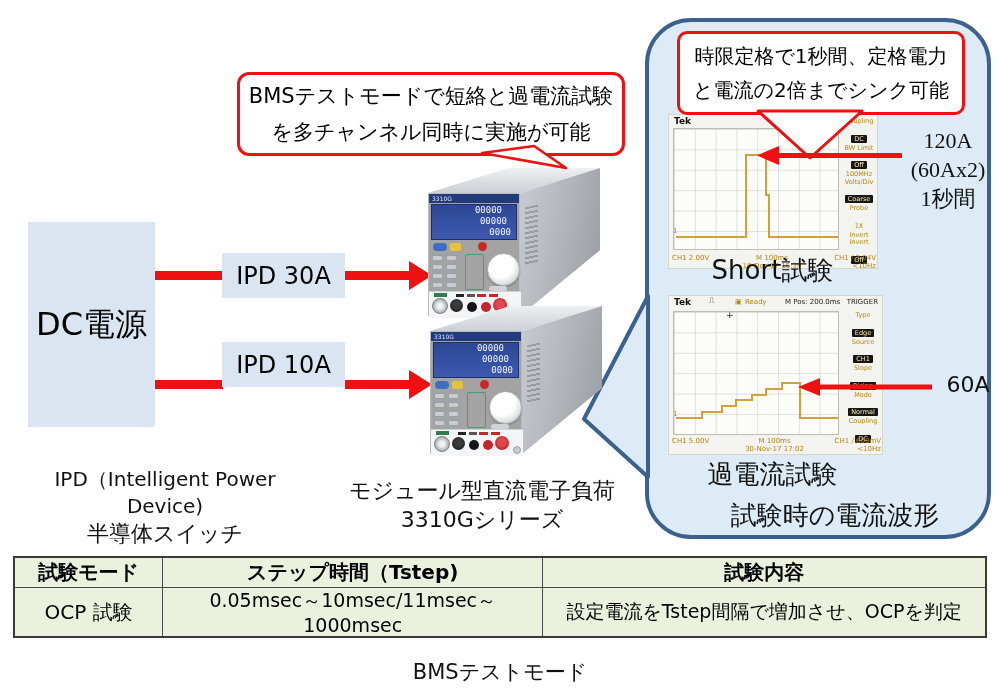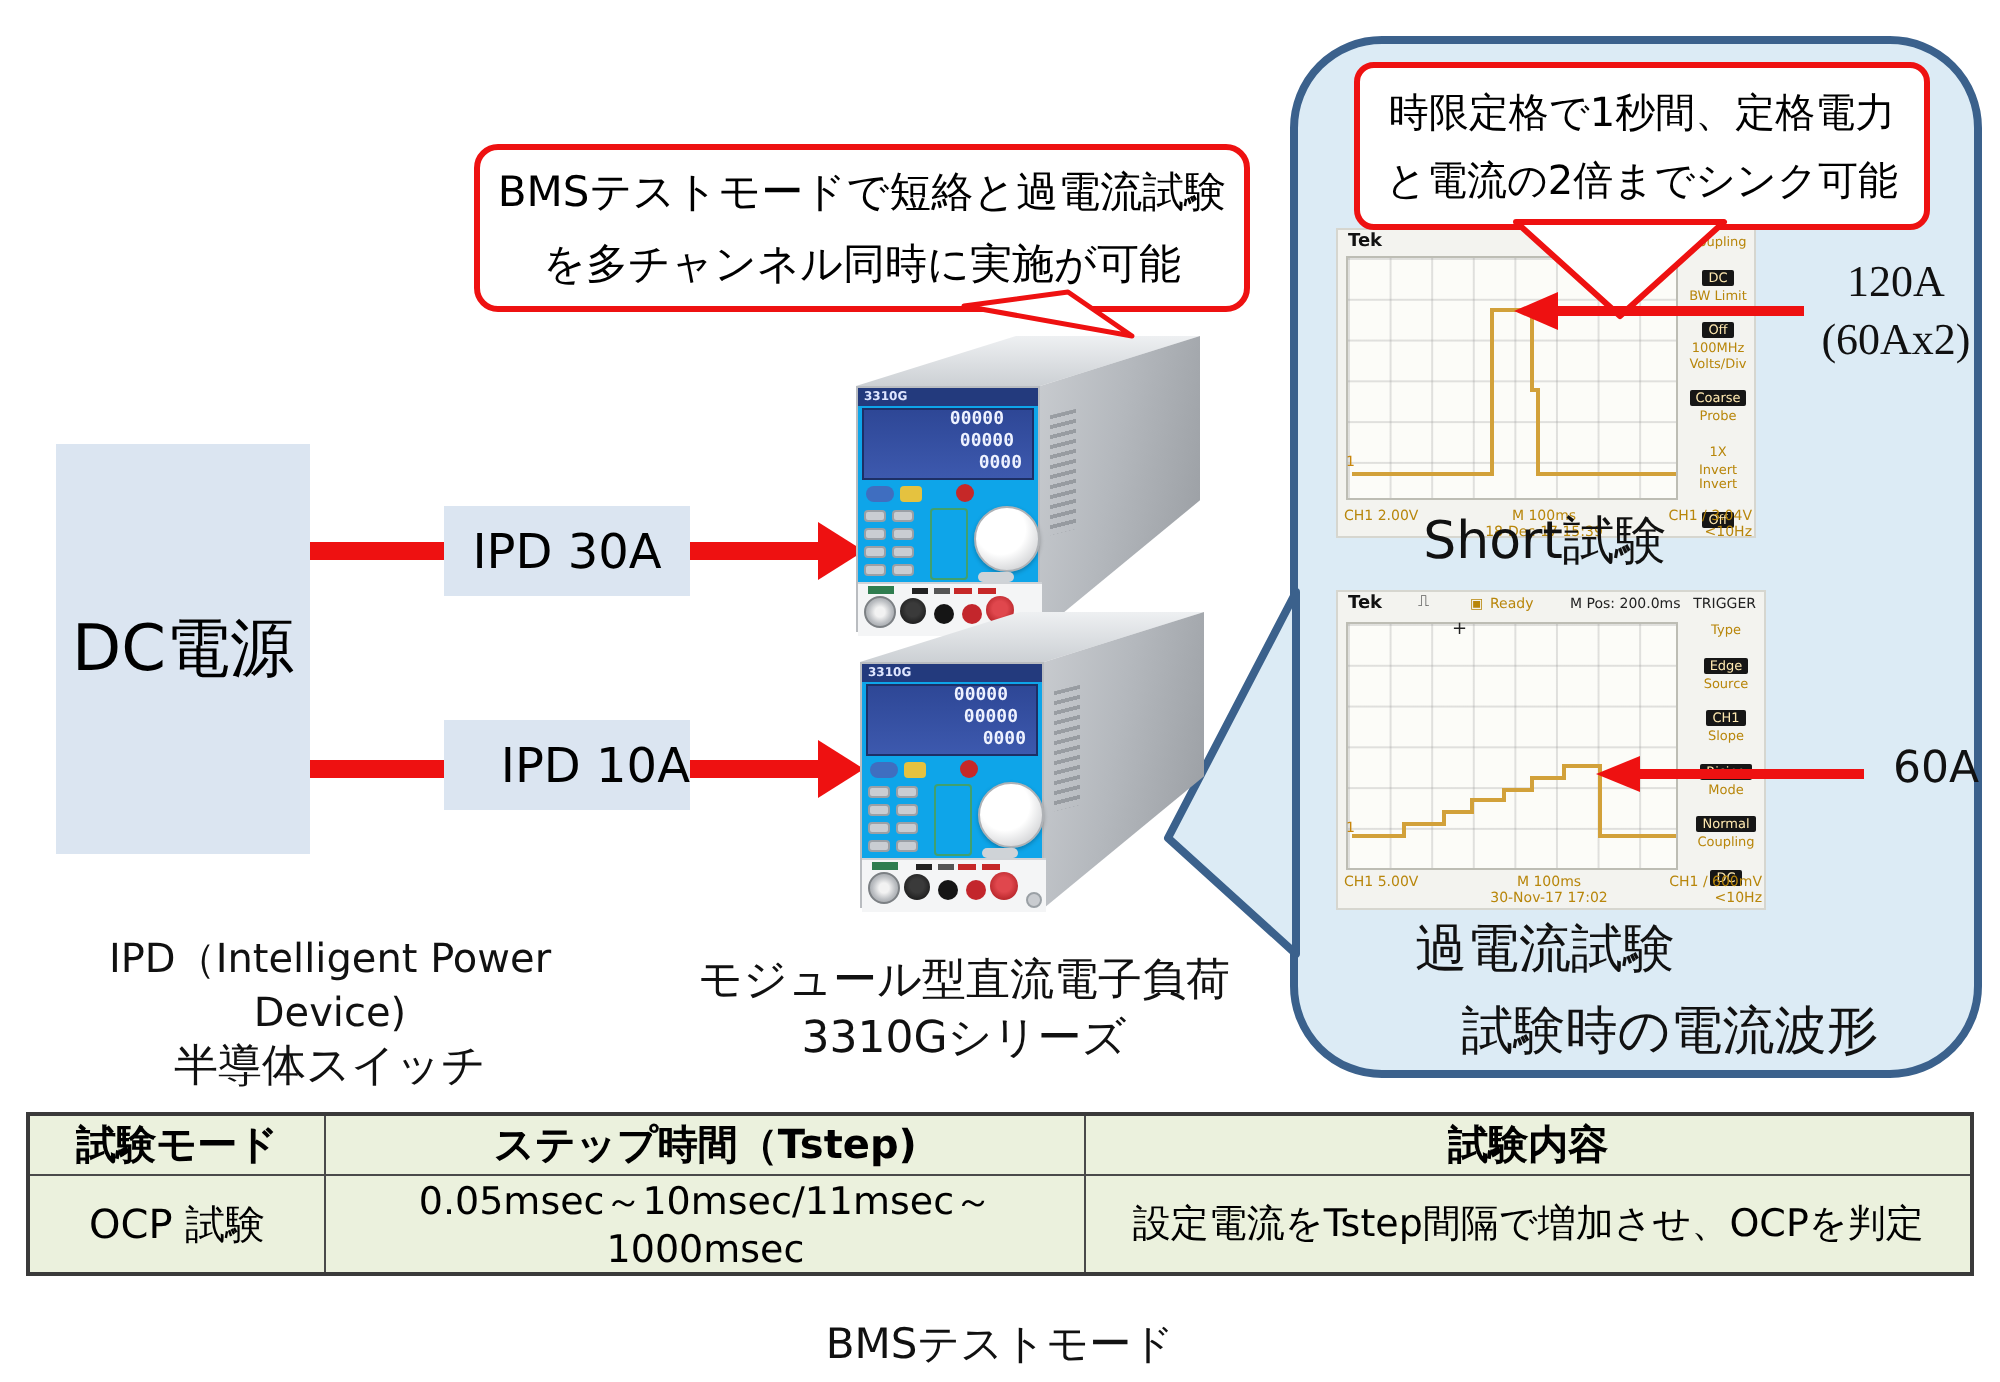--- a/index.html
+++ b/index.html
@@ -14,21 +14,21 @@
   #callout-right{left:677px;top:31px;width:288px;height:84px;font-size:20px;line-height:34px;border-radius:10px;}
 
   
   #panel{position:absolute;left:645px;top:18px;width:346px;height:521px;background:#dcebf5;
          border:4px solid #3b618c;border-radius:46px;box-sizing:border-box;z-index:1;}
 
   
   .boxlight{position:absolute;background:#dbe5f1;display:flex;align-items:center;justify-content:center;z-index:2;}
   #dc-box{left:28px;top:222px;width:127px;height:205px;font-size:32px;}
   #ipd30{left:222px;top:253px;width:123px;height:45px;font-size:24px;}
-  #ipd10{left:222px;top:360px;width:123px;height:45px;font-size:24px;justify-content:flex-end;}
+  #ipd10{left:222px;top:342px;width:123px;height:45px;font-size:24px;}
 
   
   .figcap{position:absolute;text-align:center;color:#111;z-index:3;}
   #cap-ipd{left:15px;top:466px;width:300px;font-size:20px;line-height:27px;}
   #cap-ipd .l2{font-size:22px;}
   #cap-load{left:346px;top:476px;width:272px;font-size:22px;line-height:29px;}
   #lbl-short{left:660px;top:253px;width:225px;font-size:26px;}
   #lbl-ocp{left:660px;top:457px;width:225px;font-size:26px;}
   #lbl-wave{left:700px;top:498px;width:270px;font-size:26px;}
   #anno-120{left:900px;top:126px;width:96px;font-size:22px;line-height:29px;z-index:5;font-family:Liberation Serif, serif;}
@@ -71,22 +71,22 @@
   #dev1{left:428px;top:168px;} #dev2{left:430px;top:306px;}
   .dev-top{position:absolute;left:0;top:0;width:172px;height:25px;
            background:linear-gradient(to bottom,#eef0f2,#ccd0d4);
            clip-path:polygon(0 100%,53.5% 100%,100% 0,46.5% 0);}
   .dev-side{position:absolute;left:92px;top:0;width:80px;height:148px;
             background:linear-gradient(100deg,#c9ccd0 0%,#b4b8bd 45%,#989ca1 100%);
             clip-path:polygon(0 16.9%,100% 0,100% 55.5%,0 100%);}
   .dev-vents{position:absolute;left:97px;top:38px;width:13px;height:60px;opacity:.5;
              background:repeating-linear-gradient(to bottom,#70757b 0 2px,transparent 2px 5px);
              transform:skewY(-14deg);}
-  .dev-front{position:absolute;left:0;top:25px;width:92px;height:123px;background:#0ea5e9;
-             border:1px solid #b9bcc0;box-sizing:border-box;font-weight:bold;}
+  .dev-front{position:absolute;left:0;top:25px;width:92px;height:123px;background:#a3a3a3;
+             border:1px solid #b9bcc0;box-sizing:border-box;}
   .dev-head{position:absolute;left:0;top:0;width:100%;height:9px;background:#233a7d;color:#dfe6ff;
             font-size:6px;line-height:9px;padding-left:3px;box-sizing:border-box;}
   .dev-lcd{position:absolute;left:2px;top:10px;width:86px;height:36px;border:1px solid #1c2f66;
            background:linear-gradient(#2e4796,#3d59ae);box-sizing:border-box;color:#eef2ff;
            font-family:"DejaVu Sans Mono",monospace;font-size:9px;line-height:11px;text-align:right;}
   .dev-lcd .r1{padding-right:14px;} .dev-lcd .r2{padding-right:9px;} .dev-lcd .r3{padding-right:5px;text-align:right;}
   .dev-keys{position:absolute;left:0;top:47px;width:92px;height:50px;}
   .dev-keys>div{position:absolute;}
   .k-blue{left:4px;top:2px;width:14px;height:8px;background:#3f6ec0;border-radius:4px;}
   .k-yellow{left:21px;top:2px;width:11px;height:8px;background:#e5c23f;border-radius:2px;}
@@ -339,20 +339,21 @@
       <span class="sr">&lt;10Hz</span>
     </div>
   </div>
 
   <div id="lbl-short" class="figcap">Short試験</div>
   <div id="lbl-ocp" class="figcap">過電流試験</div>
   <div id="lbl-wave" class="figcap">試験時の電流波形</div>
   <div id="anno-120" class="figcap">
     <div>120A</div>
     <div>(60Ax2)</div>
+    <div>1秒間</div>
   </div>
   <div id="anno-60" class="figcap">60A</div>
 
   <div id="cap-ipd" class="figcap">
     <div>IPD（Intelligent Power Device)</div>
     <div class="l2">半導体スイッチ</div>
   </div>
   <div id="cap-load" class="figcap">
     <div>モジュール型直流電子負荷</div>
     <div>3310Gシリーズ</div>

